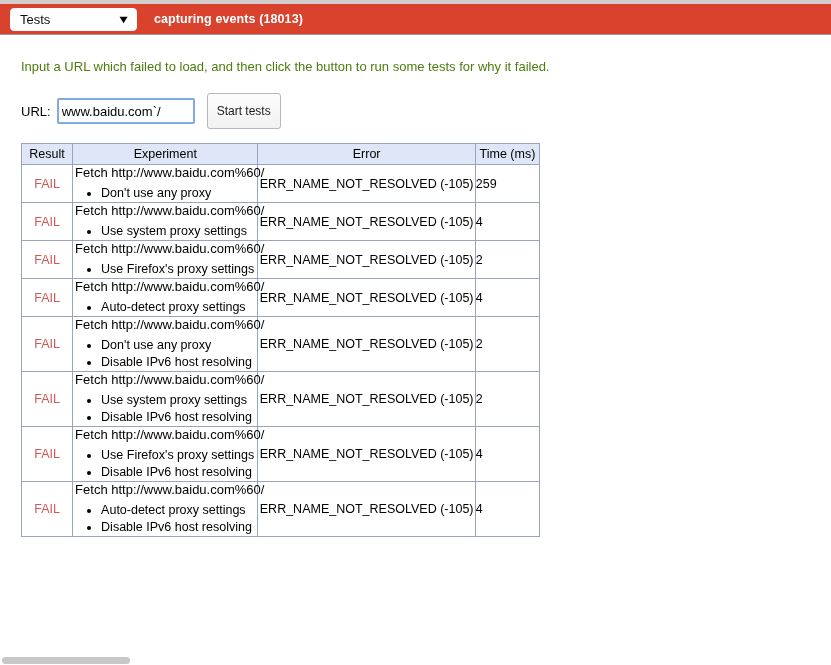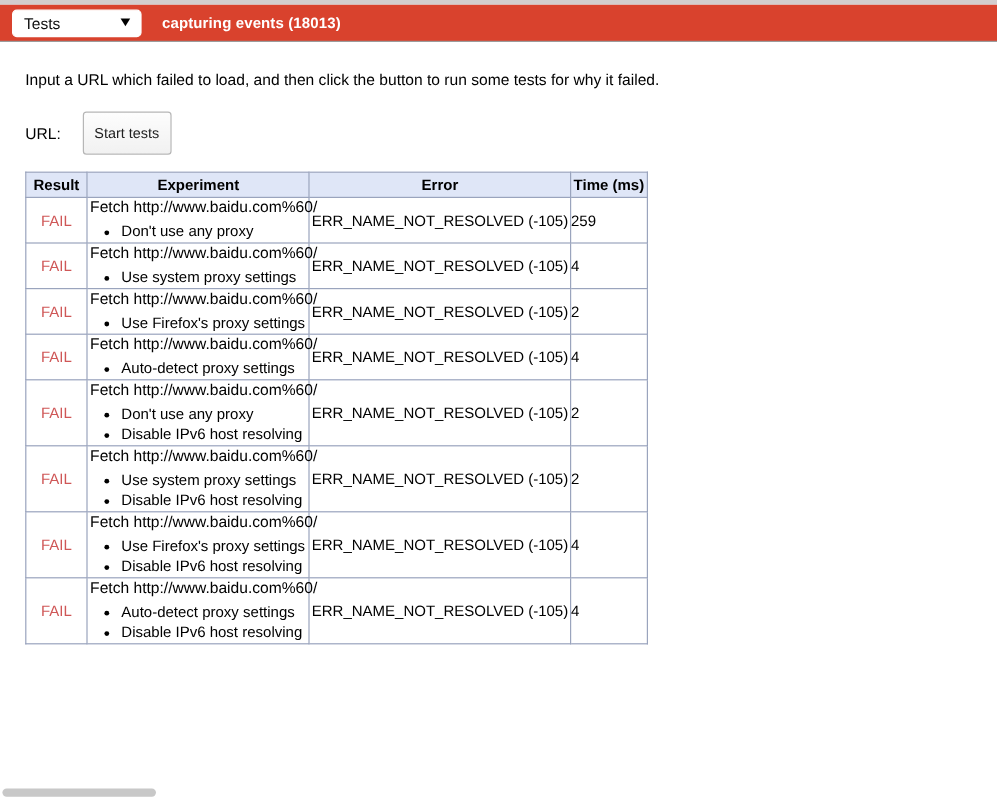--- a/index.html
+++ b/index.html
@@ -28,21 +28,21 @@
   .toolbar {
     height: 31px;
     background: #d9422d;
     display: flex;
     align-items: center;
     padding: 0 0 0 10px;
     box-sizing: border-box;
     border-bottom: 1px solid #9c9c9c;
   }
   .view-select {
-    width: 108px;
+    width: 127px;
     height: 23px;
     background: #ffffff;
     border-radius: 4px;
     display: flex;
     align-items: center;
     justify-content: space-between;
     padding: 0 7px 0 9px;
     box-sizing: border-box;
     font-size: 13px;
     color: #101010;
@@ -63,21 +63,21 @@
     letter-spacing: 0.1px;
   }
 
   
   .content {
     padding: 0 0 0 21px;
   }
   .intro {
     margin-top: 24px;
     font-size: 13px;
-    color: #000000;
+    color: #4d7c0f;
   }
   .url-row {
     margin-top: 19px;
     display: flex;
     align-items: center;
   }
   .url-label {
     font-size: 13px;
     margin-right: 6px;
   }
@@ -120,21 +120,21 @@
   }
   table.results th,
   table.results td {
     border: 1px solid #9aa4bd;
     vertical-align: middle;
     font-size: 12.5px;
     padding: 0;
   }
   table.results th {
     background: #dfe6f7;
-    font-weight: bold;
+    font-weight: normal;
     text-align: center;
     height: 20px;
     font-size: 12.5px;
     color: #000;
   }
   col.c-result { width: 51px; }
   col.c-exp    { width: 185px; }
   col.c-err    { width: 217px; }
   col.c-time   { width: 64px; }
 
@@ -204,20 +204,21 @@
   </div>
   <div class="capture-status">capturing events (18013)</div>
 </div>
 
 <div class="content">
 
   <div class="intro">Input a URL which failed to load, and then click the button to run some tests for why it failed.</div>
 
   <div class="url-row">
     <span class="url-label">URL:</span>
+    <input class="url-input" type="text" value="www.baidu.com`/" style="">
     <button class="start-btn">Start tests</button>
   </div>
 
 
   <table class="results">
     <colgroup>
       <col class="c-result">
         <col class="c-exp">
         <col class="c-err">
         <col class="c-time">

